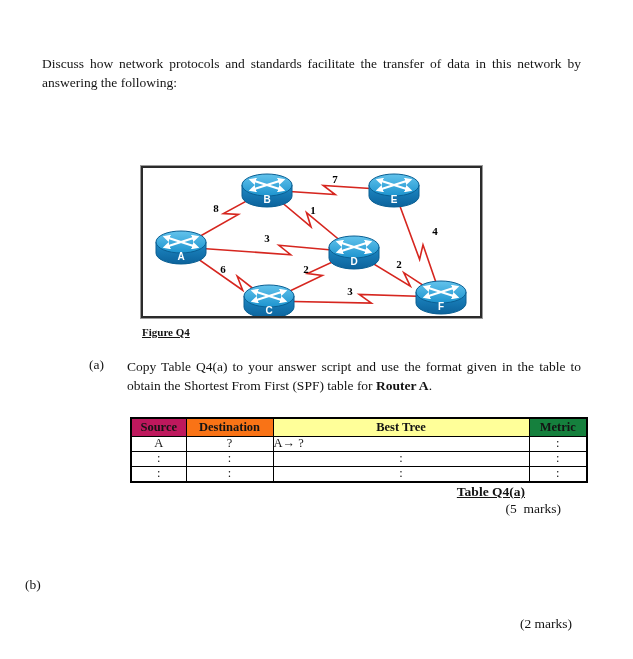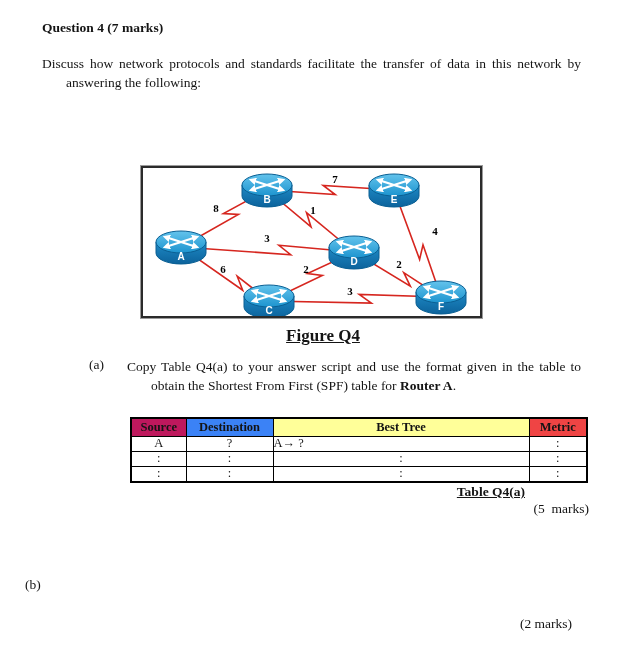--- a/index.html
+++ b/index.html
@@ -6,28 +6,28 @@
   .page{
     position:relative;width:633px;height:659px;background:#ffffff;overflow:hidden;
     font-family:"Liberation Serif","DejaVu Serif",serif;color:#141414;
   }
   .abs{position:absolute;}
   .title{left:42px;top:20px;font-size:13.5px;font-weight:bold;}
   .para{font-size:13.5px;line-height:19px;font-family:Liberation Serif, serif;}
   .p1{left:42px;top:54px;width:539px;}
   .p2{left:42px;top:101px;width:539px;}
   .jline{text-align:justify;text-align-last:justify;text-justify:inter-word;white-space:normal;}
-  .lastline{text-align:left;text-align-last:left;margin-left:24px;}
+  .lastline{text-align:left;text-align-last:left;}
   .figure-box{
     left:141px;top:166px;width:341px;height:152px;box-sizing:border-box;
     border:2px solid #2b2b2b;outline:1px solid #9b9b9b;background:#fff;
   }
   .fig-caption{
-    left:142px;top:326px;width:362px;text-align:center;
-    font-size:17px;font-weight:bold;text-decoration:underline;
+    left:142px;top:326px;width:362px;
+    font-size:11px;font-weight:bold;text-decoration:underline;
   }
   .part-label{font-size:13.5px;}
   .pa-label{left:89px;top:357px;}
   .pa-text{left:127px;top:357px;width:454px;}
   .pb-label{left:25px;top:577px;}
   .pb-text{left:72px;top:577px;width:508px;}
   table.spf{
     left:130px;top:417px;position:absolute;border-collapse:collapse;
     width:456px;table-layout:fixed;
   }
@@ -38,31 +38,30 @@
   table.spf{border:2px solid #000;}
   table.spf th{height:17px;font-weight:bold;text-align:center;}
   table.spf td{height:14px;}
   td.c{text-align:center;}
   td.l{text-align:left;padding-left:6px;}
   .tbl-caption{
     left:130px;top:484px;width:395px;text-align:right;
     font-size:13.5px;font-weight:bold;text-decoration:underline;
   }
   .marks{font-size:13.5px;white-space:pre;}
-  .m5{right:44px;top:501px;}
+  .m5{right:72px;top:501px;}
   .m2{right:61px;top:616px;margin-left:40px;}
   svg text.cost{font-family:"Liberation Serif","DejaVu Serif",serif;font-weight:bold;font-size:11px;}
   svg text.rlabel{font-family:"Liberation Sans","DejaVu Sans",sans-serif;font-weight:bold;font-size:10px;}
 </style>
 </head>
 <body>
 
 <div class="page">
 
-  <div class="abs title">Question 4 (7 marks)</div>
 
   <div class="abs para p1">
     <div class="jline">Discuss how network protocols and standards facilitate the transfer of data in this network by</div>
     <div class="jline lastline">answering the following:</div>
   </div>
 
 
   <div class="abs figure-box">
     <svg width="337" height="148" viewBox="0 0 337 148">
       <defs>
@@ -152,23 +151,23 @@
   <table class="spf">
     <colgroup>
         <col style="width:55px">
         <col style="width:87px">
         <col style="width:256px">
         <col style="width:58px">
       </colgroup>
     <thead>
       <tr>
         <th style="background: #be185d;">Source</th>
-        <th style="background: #3b82f6;">Destination</th>
+        <th style="background: #f97316;">Destination</th>
         <th style="background: rgb(255, 255, 153);">Best Tree</th>
-        <th style="background: #ef4444;">Metric</th>
+        <th style="background: #15803d;">Metric</th>
       </tr>
     </thead>
     <tbody>
       <tr>
         <td class="c">A</td>
         <td class="c">?</td>
         <td class="l">A→ ?</td>
         <td class="c">:</td>
       </tr>
       <tr>

